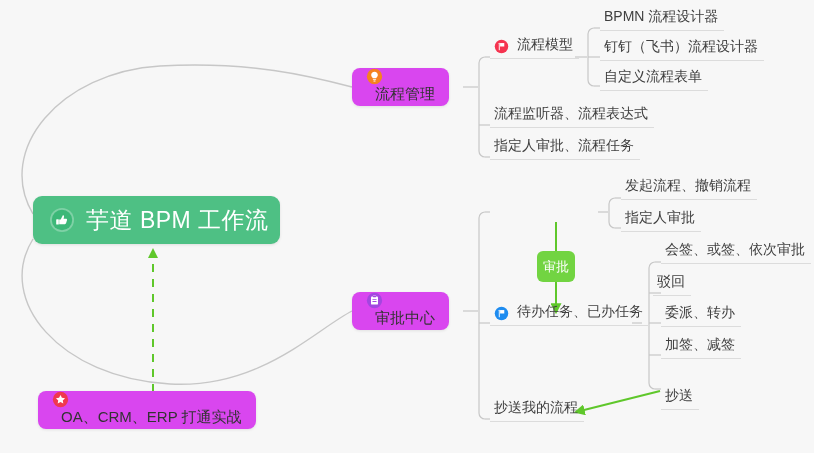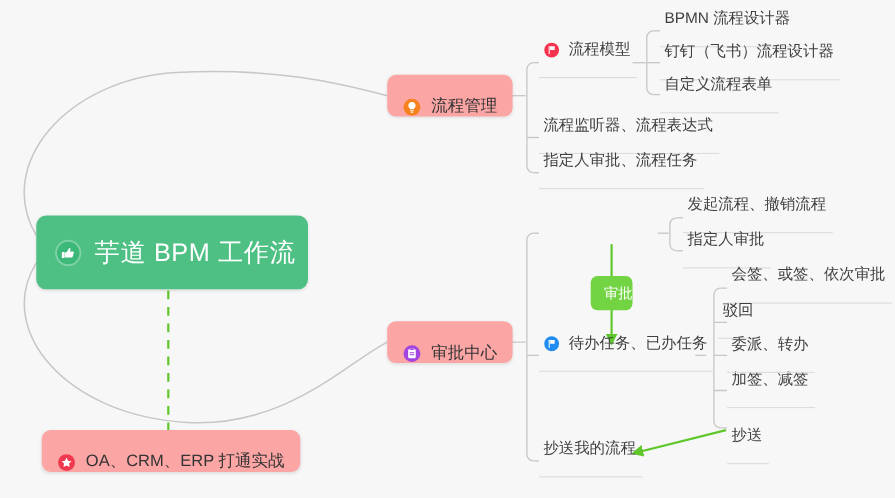--- a/index.html
+++ b/index.html
@@ -26,83 +26,84 @@
     height: 453px;
     pointer-events: none;
   }
 
   
   .root-node {
     position: absolute;
     left: 33px;
     top: 196px;
     width: 247px;
-    height: 67px;
+    height: 48px;
     background: #4ec084;
     border-radius: 9px;
     box-shadow: 0 1px 3px rgba(0,0,0,0.10);
     display: flex;
     align-items: center;
     padding-left: 16px;
     box-sizing: border-box;
   }
   .root-label {
     color: #ffffff;
     font-size: 23px;
     letter-spacing: 0.5px;
     margin-left: 11px;
     white-space: nowrap;
   }
 
   
   .card-node {
     position: absolute;
-    background: #fca5a5;
+    background: #d946ef;
     border-radius: 8px;
     box-shadow: 0 1px 3px rgba(0,0,0,0.09);
     display: flex;
-    align-items: flex-end;
+    align-items: flex-start;
     box-sizing: border-box;
     padding: 0 14px;
     height: 38px;
+    flex-direction: column;
   }
   .card-label {
     color: #333333;
     font-size: 15px;
     margin-left: 9px;
     white-space: nowrap;
   }
   .card-node.bottom-card { height: 38px; }
   .card-node.bottom-card .card-label { font-size: 15px; }
 
   
   .leaf-node {
     position: absolute;
     display: flex;
-    align-items: center;
+    align-items: flex-end;
     border-bottom: 1px solid #dcdcdc;
-    padding: 0 6px 16px 4px;
+    padding: 0 6px 4px 4px;
     box-sizing: border-box;
     white-space: nowrap;
   }
   .leaf-label {
     color: #3f3f3f;
     font-size: 14px;
     white-space: nowrap;
   }
   .leaf-node .icon + .leaf-label { margin-left: 8px; }
 
   
   .tag-node {
     position: absolute;
     background: #72d442;
     border-radius: 6px;
     display: flex;
     align-items: center;
-    justify-content: flex-end;
+    justify-content: center;
     box-sizing: border-box;
   }
   .tag-label {
     color: #ffffff;
     font-size: 13px;
     white-space: nowrap;
   }
 
   
   .icon {

